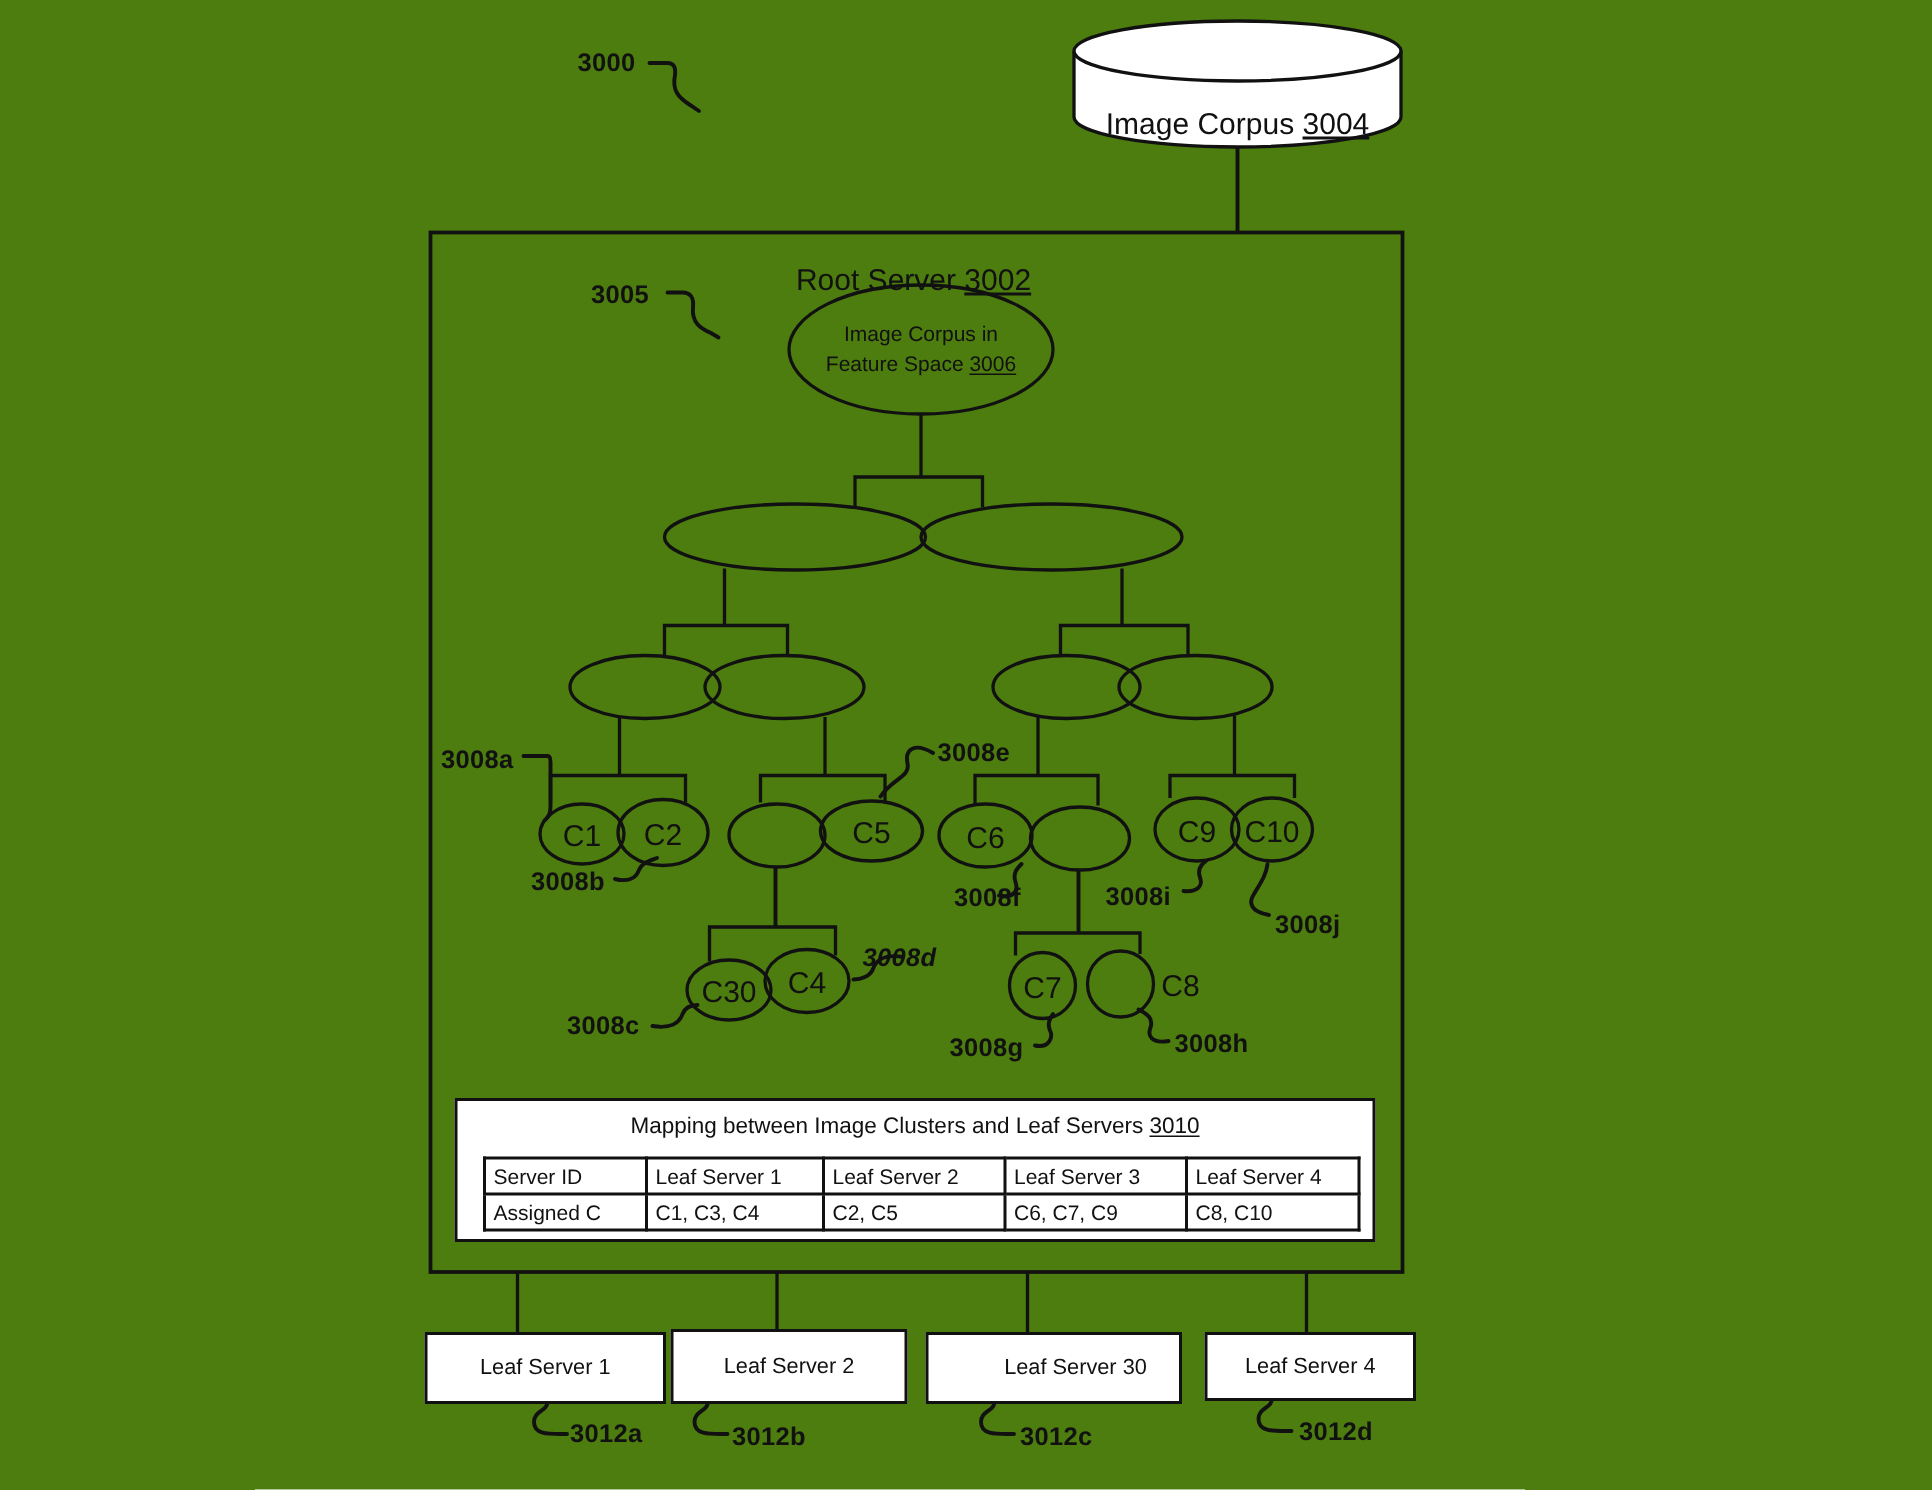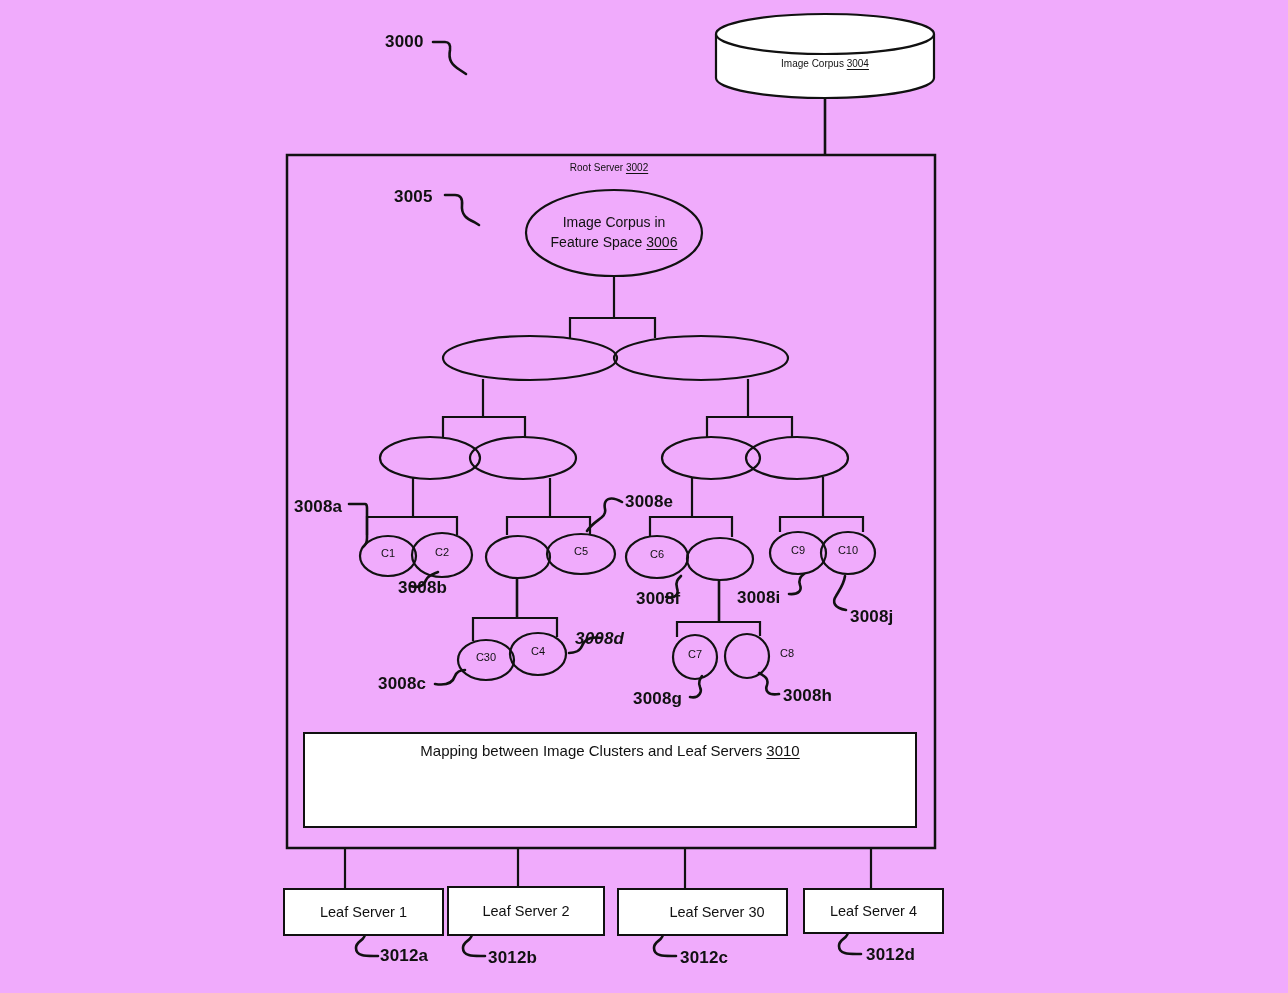--- a/index.html
+++ b/index.html
@@ -1,27 +1,27 @@
 <!DOCTYPE html>
 <html><head>
 <meta charset="utf-8">
 <style>
   html,body{margin:0;padding:0;background:#fff;}
   .stage{
-    position:relative;width:1288px;height:993px;background:#f0abfc;overflow:hidden;
+    position:relative;width:1288px;height:993px;background:#4d7c0f;overflow:hidden;
     font-family:"Liberation Sans", sans-serif;color:#111;
   }
   svg.geom{position:absolute;left:0;top:0;}
   .t{position:absolute;white-space:nowrap;color:#111;}
   .ctr{transform:translateX(-50%);text-align:center;}
   .ref{font-size:17px;font-weight:600;letter-spacing:.2px;}
   .u{text-decoration:underline;text-underline-offset:2px;}
-  .cyl-label{font-size:10px;}
+  .cyl-label{font-size:20px;margin-top:14px;}
   .ellipse-label{font-size:14px;line-height:20px;}
-  .cluster-label{font-size:11px;}
+  .cluster-label{font-size:20px;}
   .leafbox{
     position:absolute;border:2.4px solid #111;background:#fff;
     display:flex;align-items:center;justify-content:center;font-size:14.5px;
   }
   .map-outer{
     position:absolute;left:303px;top:732px;width:614px;height:96px;
     border:2.4px solid #111;background:#fff;box-sizing:border-box;
   }
   .map-title{position:absolute;left:0;right:0;top:8px;text-align:center;font-size:15px;}
   .map-table{
@@ -146,35 +146,53 @@
   <div class="t cluster-label ctr" style="left:581px;top:545px;">C5</div>
   <div class="t cluster-label ctr" style="left:657px;top:548px;">C6</div>
   <div class="t cluster-label ctr" style="left:798px;top:544px;">C9</div>
   <div class="t cluster-label ctr" style="left:848px;top:544px;">C10</div>
   <div class="t cluster-label ctr" style="left:486px;top:651px;">C30</div>
   <div class="t cluster-label ctr" style="left:538px;top:645px;">C4</div>
   <div class="t cluster-label ctr" style="left:695px;top:648px;">C7</div>
   <div class="t cluster-label ctr" style="left:747px;top:647px;margin-left:40px;">C8</div>
 
   <div class="t ref" style="left:294px;top:497px;">3008a</div>
-  <div class="t ref" style="left:354px;top:578px;margin-left:44px;">3008b</div>
+  <div class="t ref" style="left:354px;top:578px;">3008b</div>
   <div class="t ref" style="left:378px;top:674px;">3008c</div>
   <div class="t ref" style="left:575px;top:629px;font-style:italic;">3008d</div>
   <div class="t ref" style="left:625px;top:492px;">3008e</div>
   <div class="t ref" style="left:612px;top:589px;margin-left:24px;">3008f</div>
   <div class="t ref" style="left:633px;top:689px;">3008g</div>
   <div class="t ref" style="left:783px;top:686px;">3008h</div>
   <div class="t ref" style="left:737px;top:588px;">3008i</div>
   <div class="t ref" style="left:850px;top:607px;">3008j</div>
 
   <div class="map-outer">
     <div class="map-title">
       <span>Mapping between Image Clusters and Leaf Servers</span>
       <span class="u">3010</span>
     </div>
+    <table class="map-table">
+      <tbody>
+          <tr>
+        <th class="c0">Server ID</th>
+        <th class="c1">Leaf Server 1</th>
+        <th class="c2">Leaf Server 2</th>
+        <th class="c3">Leaf Server 3</th>
+        <th class="c4">Leaf Server 4</th>
+      </tr>
+      <tr>
+        <td>Assigned C</td>
+        <td>C1, C3, C4</td>
+        <td>C2, C5</td>
+        <td>C6, C7, C9</td>
+        <td>C8, C10</td>
+      </tr>
+    </tbody>
+      </table>
   </div>
 
   <div class="leafbox" style="left:283px;top:888px;width:157px;height:44px;">
     <span>Leaf Server 1</span>
   </div>
   <div class="leafbox" style="left:447px;top:886px;width:154px;height:46px;">
     <span>Leaf Server 2</span>
   </div>
   <div class="leafbox" style="left:617px;top:888px;width:138px;height:44px;padding-left:29px;">
     <span>Leaf Server 30</span>

